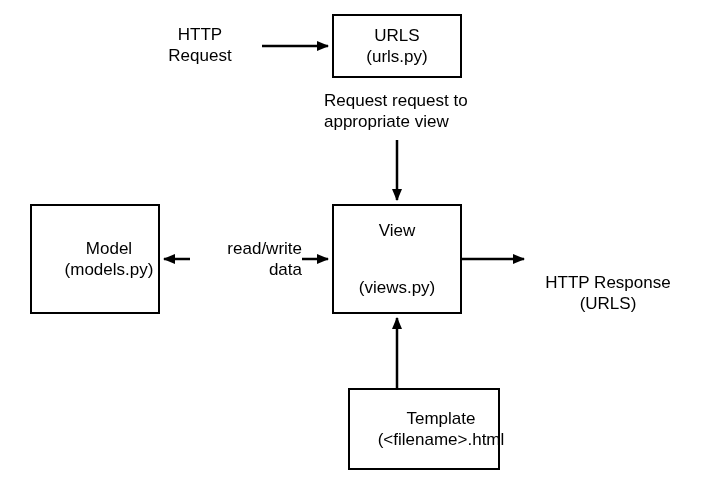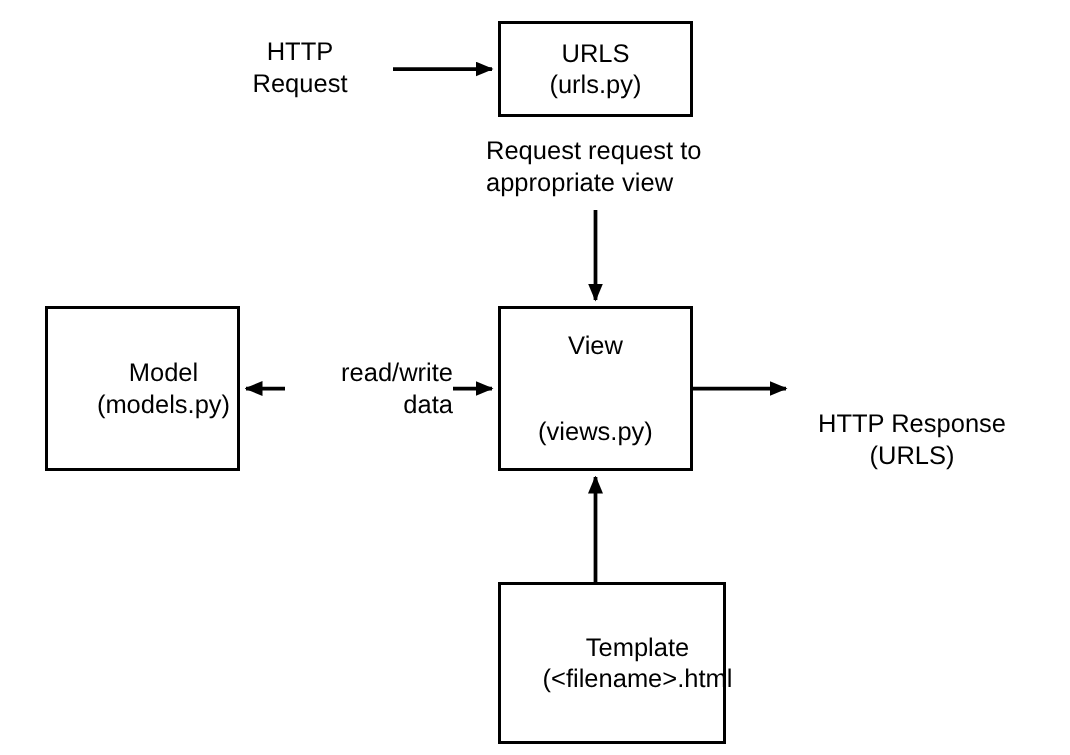--- a/index.html
+++ b/index.html
@@ -57,21 +57,21 @@
   <div class="box" style="left:30px; top:204px; width:130px; height:110px;padding-left:32px;">
     <div>Model</div>
     <div>(models.py)</div>
   </div>
 
   <div class="box" style="left:332px; top:204px; width:130px; height:110px;gap:36px;">
     <div>View</div>
     <div>(views.py)</div>
   </div>
 
-  <div class="box" style="left:332px; top:388px; width:152px; height:108px;padding-left:38px;">
+  <div class="box" style="left:348px; top:388px; width:152px; height:82px;padding-left:38px;">
     <div>Template</div>
     <div>(&lt;filename&gt;.html</div>
   </div>
 
   <div class="label" style="left:155px; top:24px; width:90px;">
     <div>HTTP</div>
     <div>Request</div>
   </div>
 
   <div class="label" style="left:324px; top:90px; width:190px; text-align:left;">

